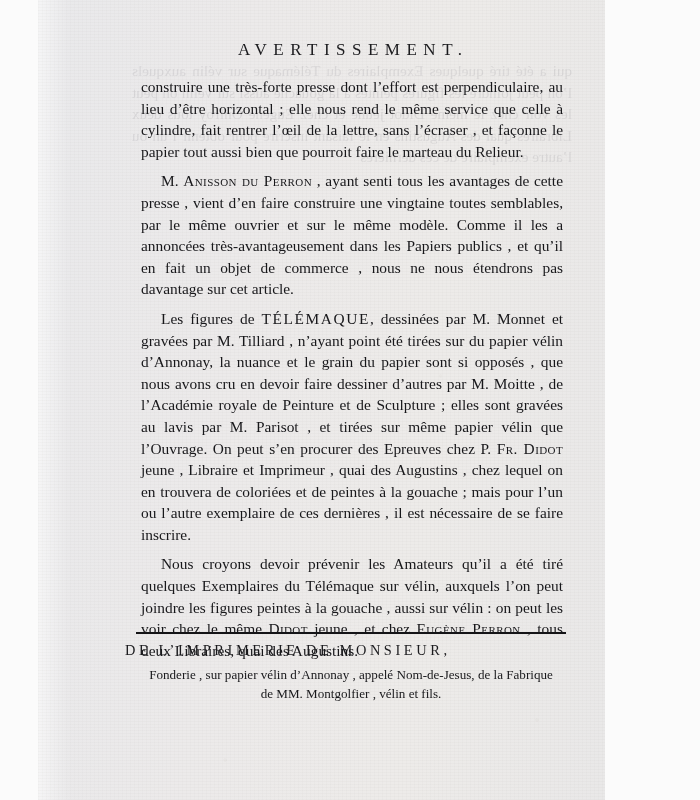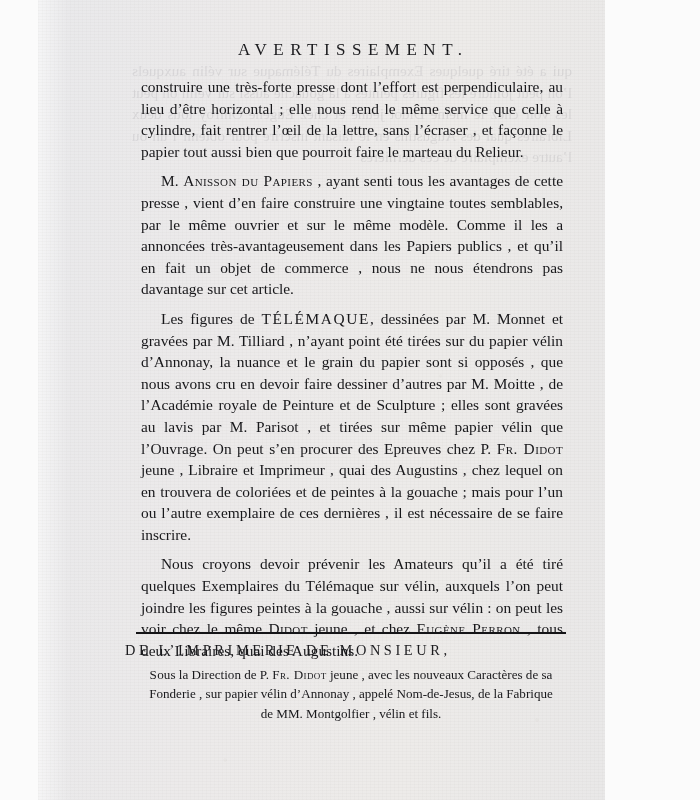--- a/index.html
+++ b/index.html
@@ -160,29 +160,28 @@
   <div id="paper"></div>
 
   <div id="showthrough">qui a été tiré quelques Exemplaires du Télémaque sur vélin auxquels l’on peut joindre les figures peintes à la gouache aussi sur vélin on peut les voir chez le même Didot jeune et chez Eugène Onfroy tous deux Libraires quai des Augustins en le faisant inscrire pour obtenir l’un ou l’autre exemplaire de ces dernières</div>
 
   <div id="content">
 
     <div class="head">AVERTISSEMENT.</div>
 
     <div class="body-block" id="body-block">
         <p class="para first">construire une très-forte presse dont l’effort est perpendiculaire, au lieu d’être horizontal ; elle nous rend le même service que celle à cylindre, fait rentrer l’œil de la lettre, sans l’écraser , et façonne le papier tout aussi bien que pourroit faire le marteau du Relieur.</p>
-        <p class="para">M. <span class="sc">Anisson du Papiers</span> , ayant senti tous les avantages de cette presse , vient d’en faire construire une vingtaine toutes semblables, par le même ouvrier et sur le même modèle. Comme il les a annoncées très-avantageusement dans les Papiers publics , et qu’il en fait un objet de commerce , nous ne nous étendrons pas davantage sur cet article.</p>
+        <p class="para">M. <span class="sc">Anisson du Perron</span> , ayant senti tous les avantages de cette presse , vient d’en faire construire une vingtaine toutes semblables, par le même ouvrier et sur le même modèle. Comme il les a annoncées très-avantageusement dans les Papiers publics , et qu’il en fait un objet de commerce , nous ne nous étendrons pas davantage sur cet article.</p>
         <p class="para">Les figures de <span class="spaced-caps">TÉLÉMAQUE</span>, dessinées par M. Monnet et gravées par M. Tilliard , n’ayant point été tirées sur du papier vélin d’Annonay, la nuance et le grain du papier sont si opposés , que nous avons cru en devoir faire dessiner d’autres par M. Moitte , de l’Académie royale de Peinture et de Sculpture ; elles sont gravées au lavis par M. Parisot , et tirées sur même papier vélin que l’Ouvrage. On peut s’en procurer des Epreuves chez P. <span class="sc">Fr. Didot</span> jeune , Libraire et Imprimeur , quai des Augustins , chez lequel on en trouvera de coloriées et de peintes à la gouache ; mais pour l’un ou l’autre exemplaire de ces dernières , il est nécessaire de se faire inscrire.</p>
         <p class="para">Nous croyons devoir prévenir les Amateurs qu’il a été tiré quelques Exemplaires du Télémaque sur vélin, auxquels l’on peut joindre les figures peintes à la gouache , aussi sur vélin : on peut les voir chez le même <span class="sc">Didot</span> jeune , et chez <span class="sc">Eugène Perron</span> , tous deux Libraires, quai des Augustins.</p>
       </div>
 
     <div class="rule"></div>
 
     <div class="colophon-title">DE L’IMPRIMERIE DE MONSIEUR,</div>
 
     <div class="colophon-body" id="colophon-body">
-        <span class="cl"><span class="sc">S</span>ous la Direction de P. <span class="sc">Fr. Didot</span> jeune , avec les nouveaux Caractères de sa</span>
         <span class="cl">Fonderie , sur papier vélin d’Annonay , appelé Nom-de-Jesus, de la Fabrique</span>
         <span class="cl">de MM. Montgolfier , vélin et fils.</span>
       </div>
 
   </div>
 </div>
 
 </body></html>

